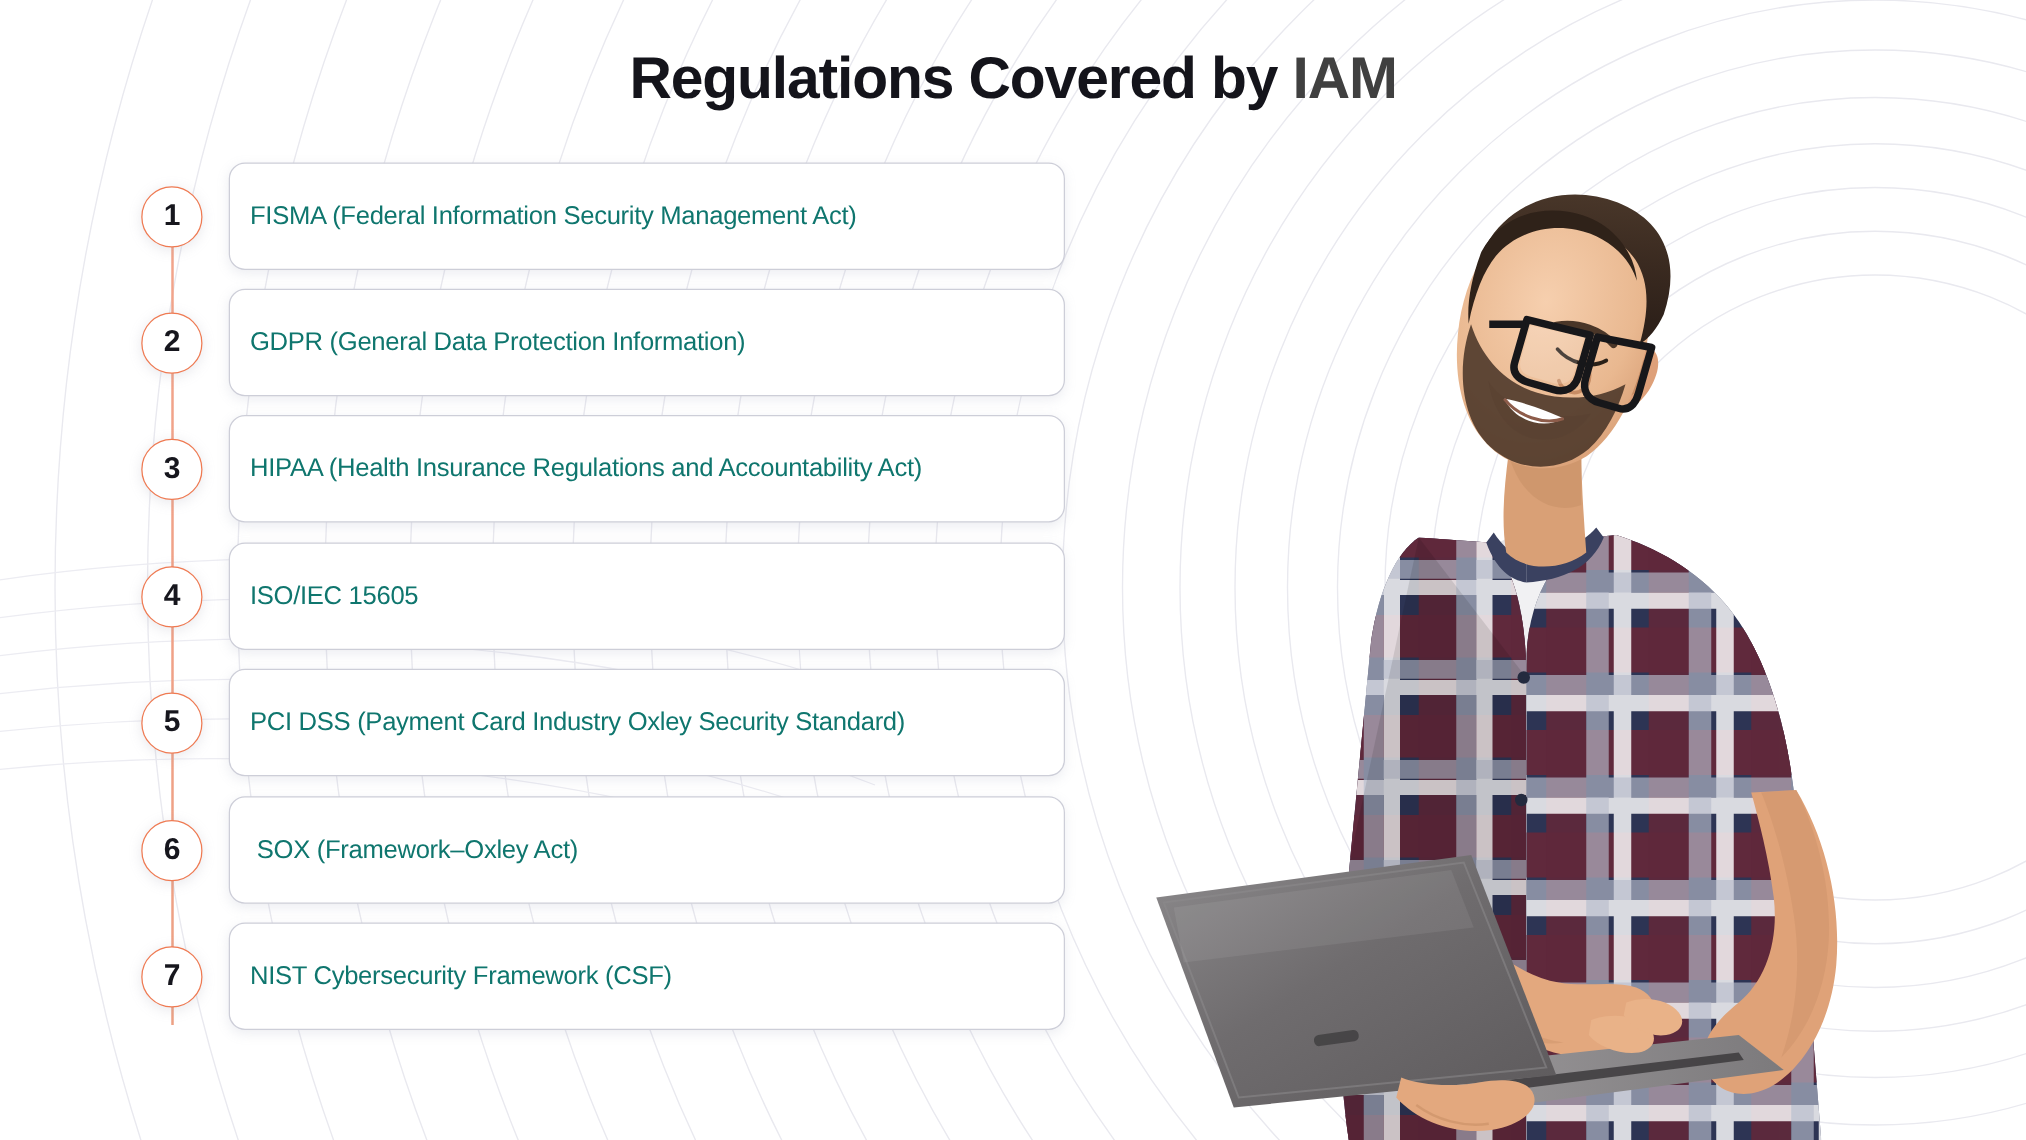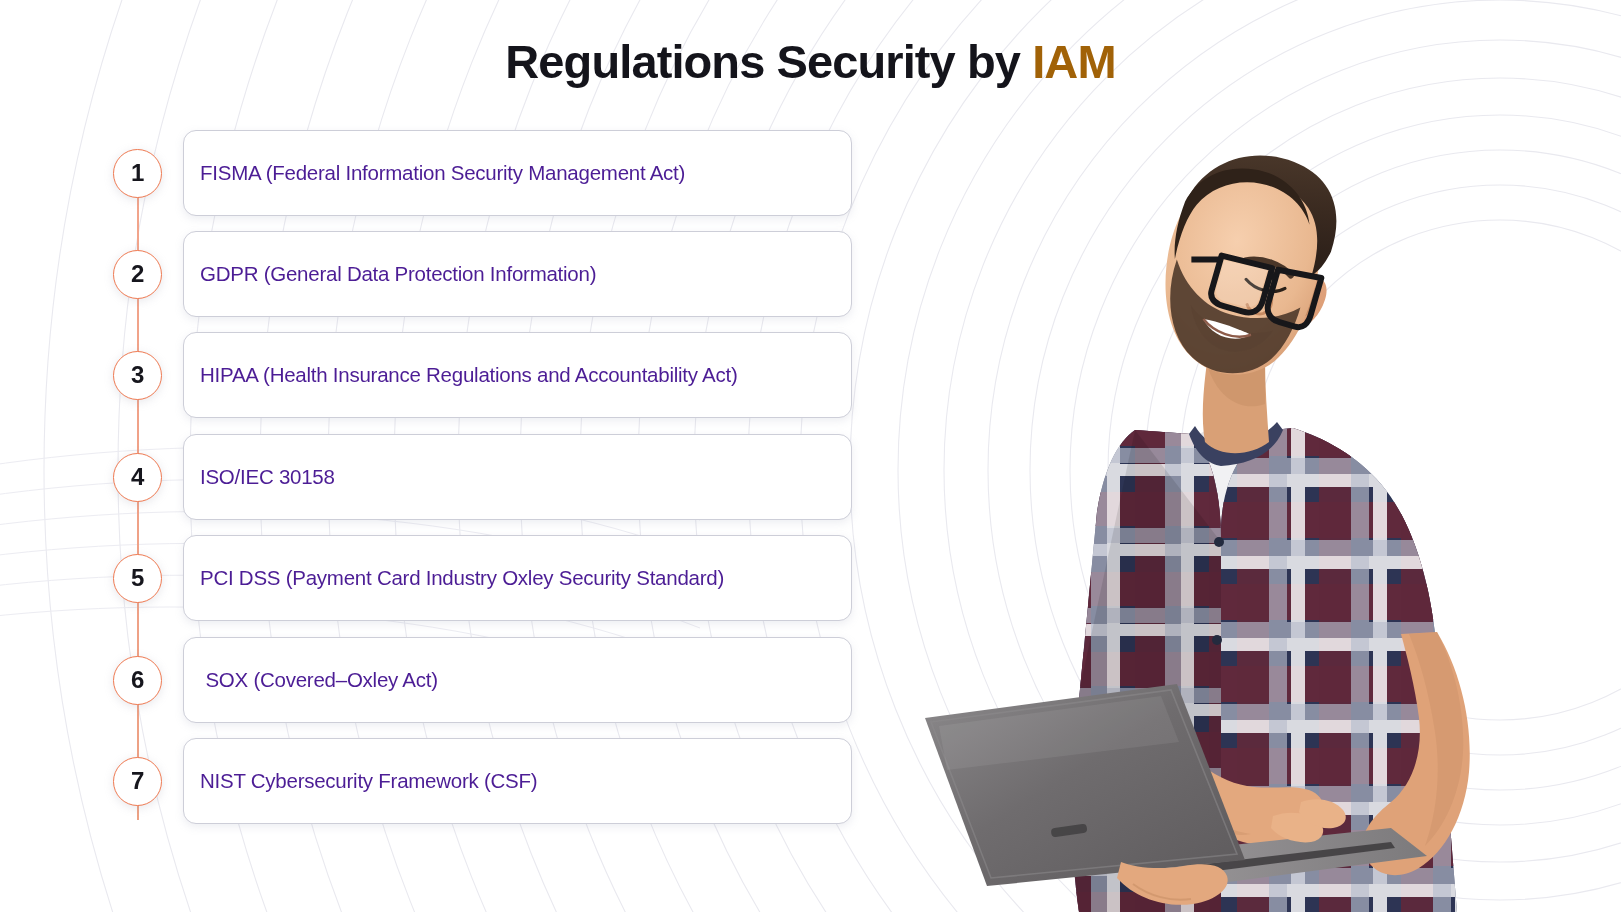--- a/index.html
+++ b/index.html
@@ -30,21 +30,21 @@
     position:absolute;
     top:34px; left:0; width:1621px;
     text-align:center;
     font-size:47px;
     font-weight:bold;
     letter-spacing:-0.9px;
     color:#14141b;
     z-index:5;
     white-space:nowrap;
   }
-  .title .accent { color:#a16207; }
+  .title .accent { color:#404040; }
 
   
   .list-wrap {
     position:absolute;
     left:112px; top:130px;
     width:740px; height:720px;
     z-index:4;
   }
 
   .rail {
@@ -91,21 +91,21 @@
     border:1.5px solid #cdced8;
     border-radius:13px;
     box-shadow:0 3px 9px rgba(150,152,175,0.17);
     display:flex;
     align-items:center;
     padding:0 16px;
   }
 
   .card-label {
     font-size:20.5px;
-    color:#4c1d95;
+    color:#0f766e;
     letter-spacing:-0.25px;
     white-space:pre;
     font-weight:500;
   }
 
   
   .photo {
     position:absolute;
     right:0; bottom:0;
     width:700px; height:800px;
@@ -149,21 +149,21 @@
       <path d="M -40 470 C 200 430 480 440 700 520"></path>
       <path d="M -40 500 C 200 462 480 474 700 556"></path>
       <path d="M -40 530 C 200 494 480 508 700 592"></path>
       <path d="M -40 560 C 200 526 480 542 700 628"></path>
       <path d="M -40 590 C 200 558 480 576 700 664"></path>
       <path d="M -40 620 C 200 590 480 610 700 700"></path>
     </g>
   </svg>
 
   <div class="title">
-    <span>Regulations Security by </span><span class="accent">IAM</span>
+    <span>Regulations Covered by </span><span class="accent">IAM</span>
   </div>
 
   <div class="list-wrap">
     <div class="rail"></div>
 
     <div class="row" style="top:0px;">
       <div class="num">1</div>
       <div class="card">
         <span class="card-label">FISMA (Federal Information Security Management Act)</span>
       </div>
@@ -179,35 +179,35 @@
     <div class="row" style="top:202px;">
       <div class="num">3</div>
       <div class="card">
         <span class="card-label">HIPAA (Health Insurance Regulations and Accountability Act)</span>
       </div>
     </div>
 
     <div class="row" style="top:304px;">
       <div class="num">4</div>
       <div class="card">
-        <span class="card-label">ISO/IEC 30158</span>
+        <span class="card-label">ISO/IEC 15605</span>
       </div>
     </div>
 
     <div class="row" style="top:405px;">
       <div class="num">5</div>
       <div class="card">
         <span class="card-label">PCI DSS (Payment Card Industry Oxley Security Standard)</span>
       </div>
     </div>
 
     <div class="row" style="top:507px;">
       <div class="num">6</div>
       <div class="card">
-        <span class="card-label"> SOX (Covered–Oxley Act)</span>
+        <span class="card-label"> SOX (Framework–Oxley Act)</span>
       </div>
     </div>
 
     <div class="row" style="top:608px;">
       <div class="num">7</div>
       <div class="card">
         <span class="card-label">NIST Cybersecurity Framework (CSF)</span>
       </div>
     </div>
   </div>

